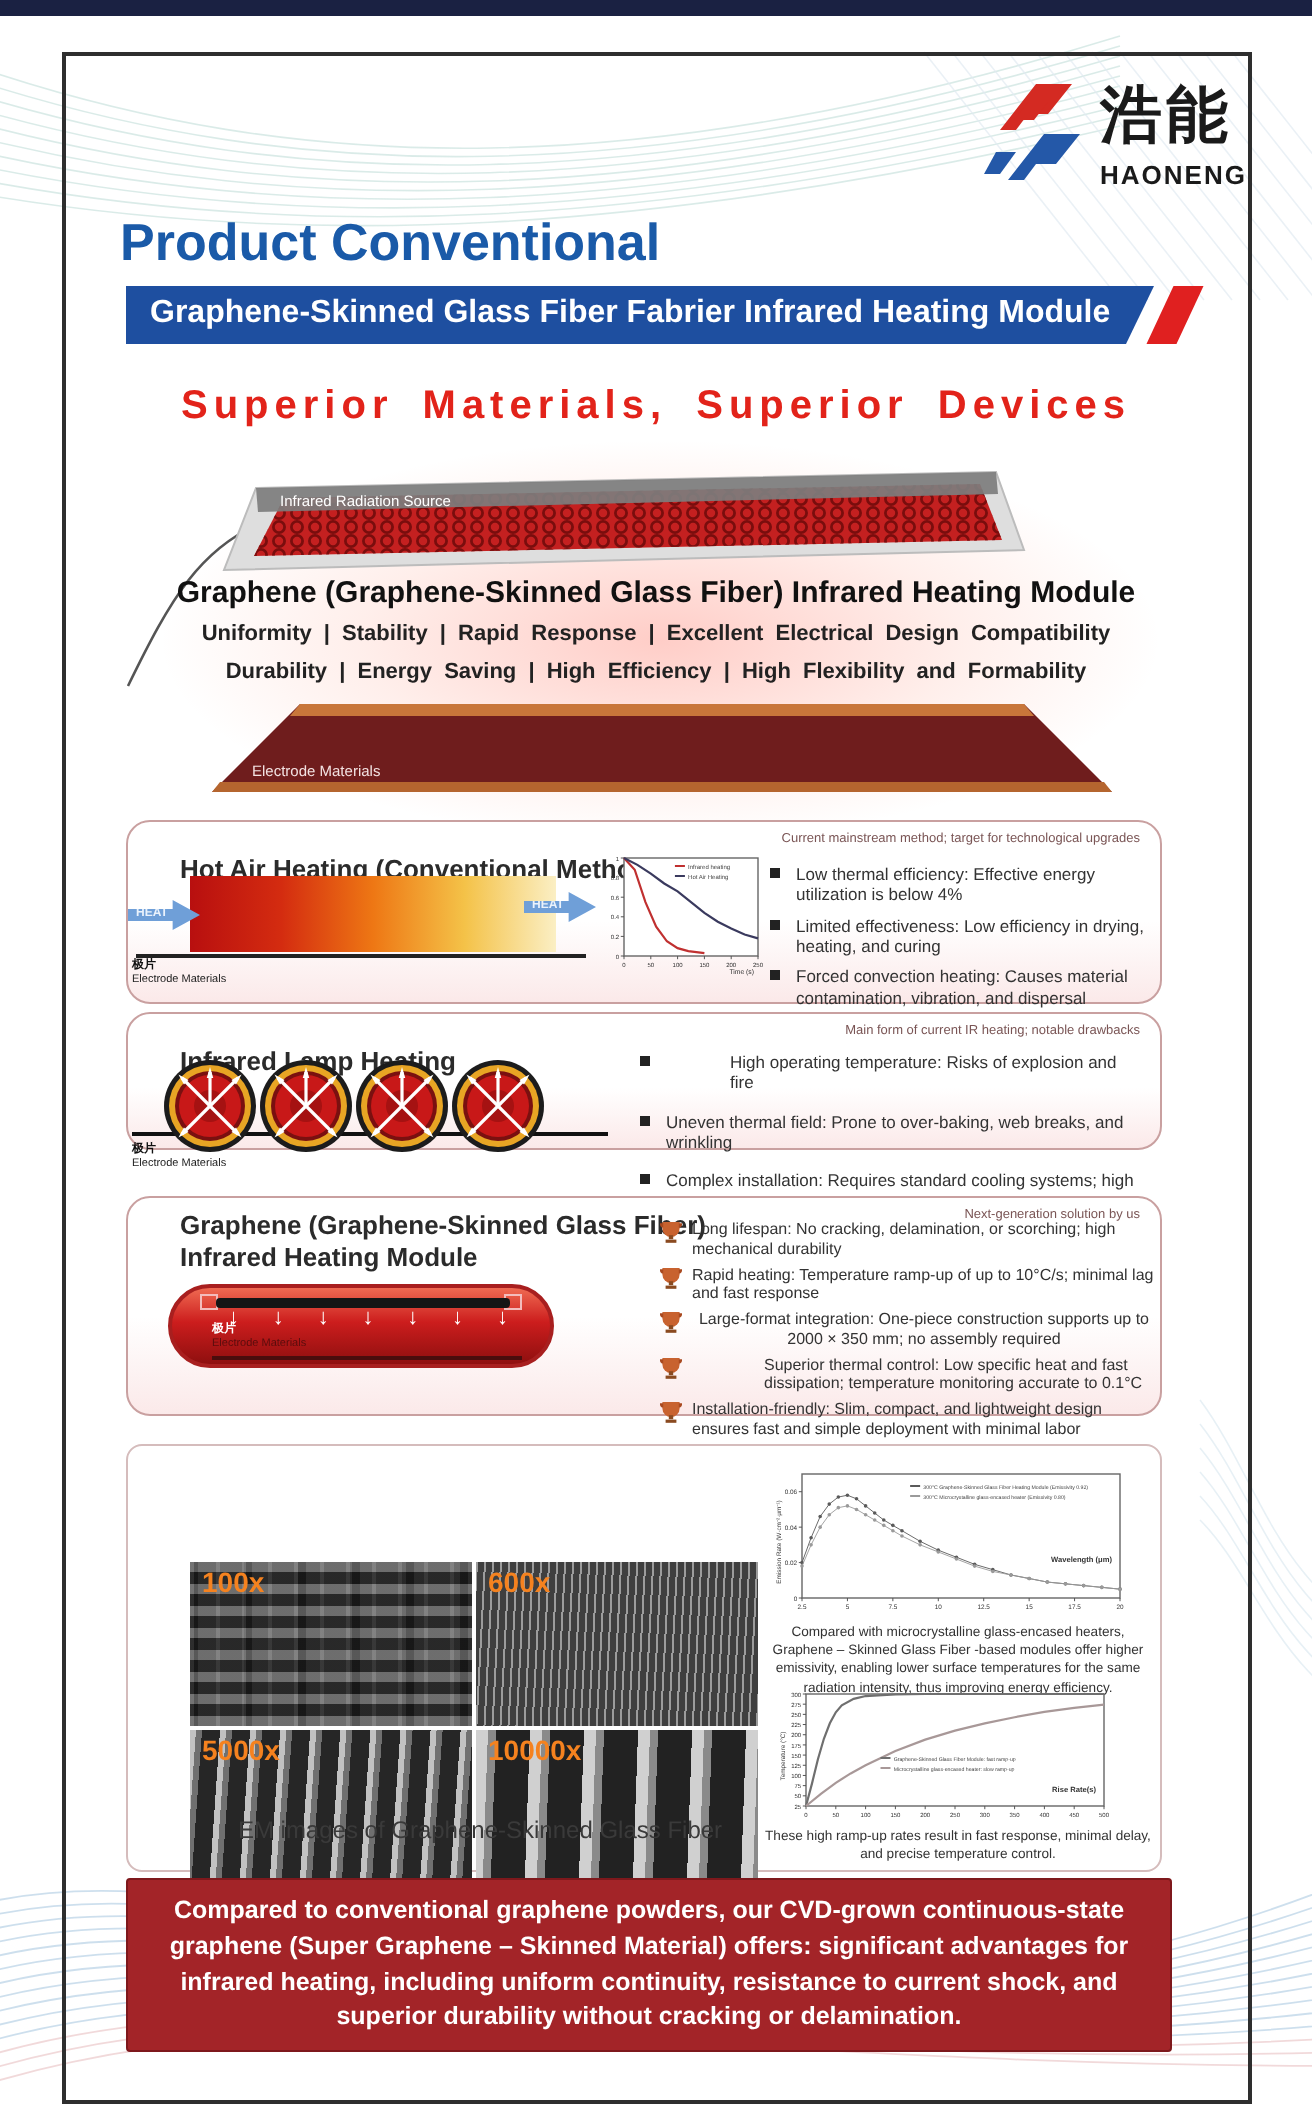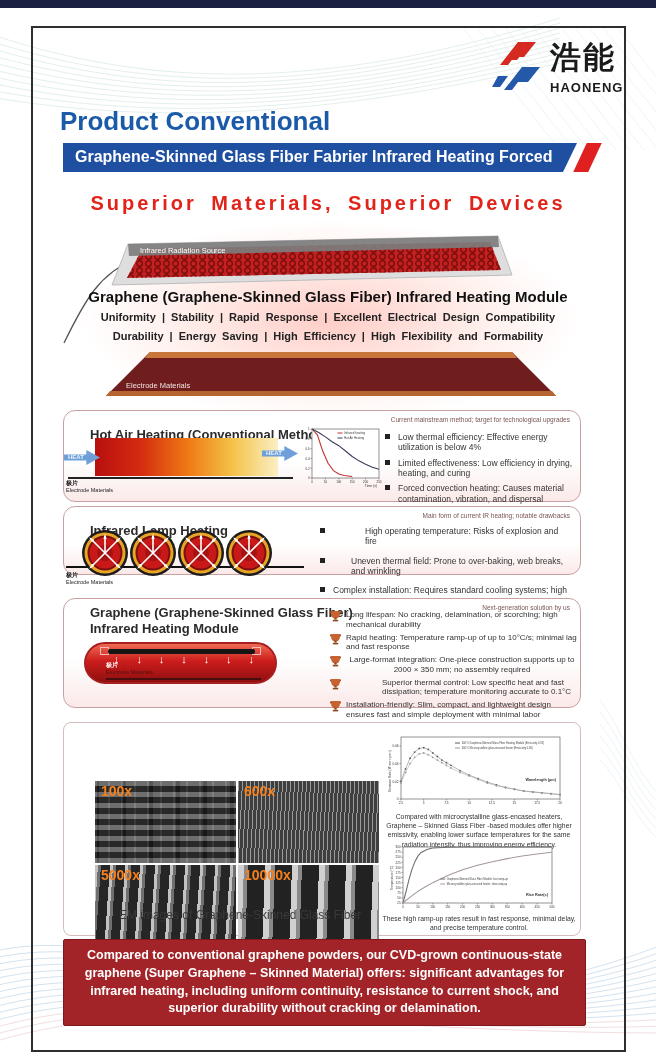--- a/index.html
+++ b/index.html
@@ -133,21 +133,21 @@
       <path d="M22 13 h10 l-7 9 h-10 Z" fill="#d42a22"></path>
       <path d="M12 52 L30 29 H48 L36 44 H26 L20 52 Z" fill="#2458a8"></path>
       <path d="M6 38 h10 l-8 11 h-8 Z" fill="#2458a8"></path>
     </svg>
     <div id="logo-cn">浩能</div>
     <div id="logo-en">HAONENG</div>
   </div>
 
   <div id="title" class="abs">Product Conventional</div>
   <div id="banner" class="abs">
-    <span>Graphene-Skinned Glass Fiber Fabrier Infrared Heating Forced</span>
+    <span>Graphene-Skinned Glass Fiber Fabrier Infrared Heating Module</span>
   </div>
   <div id="banner-stripe" class="abs"></div>
 
   <div id="slogan" class="abs">Superior Materials, Superior Devices</div>
   <div id="glow" class="abs"></div>
   <svg id="hero-svg" class="abs" viewBox="0 0 656 185">
     <defs>
       <pattern id="hex" width="9" height="7" patternUnits="userSpaceOnUse">
         <circle cx="4.5" cy="3.5" r="2.8" fill="none" stroke="#7a0d0d" stroke-width="1.4"></circle>
       </pattern>
@@ -317,21 +317,21 @@
   <div class="elec abs" style="left:66px;top:572px;">
     <span>极片</span>
     <span class="en">Electrode Materials</span>
   </div>
   <ul class="blist abs" style="left:320px;top:526px;width:250px;">
     <li style="margin-bottom:9px;gap:32px;">
       <span class="sq"></span>
       <span>High operating temperature: Risks of explosion and fire</span>
     </li>
 
-    <li style="margin-bottom:9px;gap:18px;">
+    <li style="margin-bottom:9px;">
       <span class="sq"></span>
       <span>Uneven thermal field: Prone to over-baking, web breaks, and wrinkling</span>
     </li>
 
     <li style="margin-bottom:9px;">
       <span class="sq"></span>
       <span>Complex installation: Requires standard cooling systems; high cost</span>
     </li>
   </ul>
 

